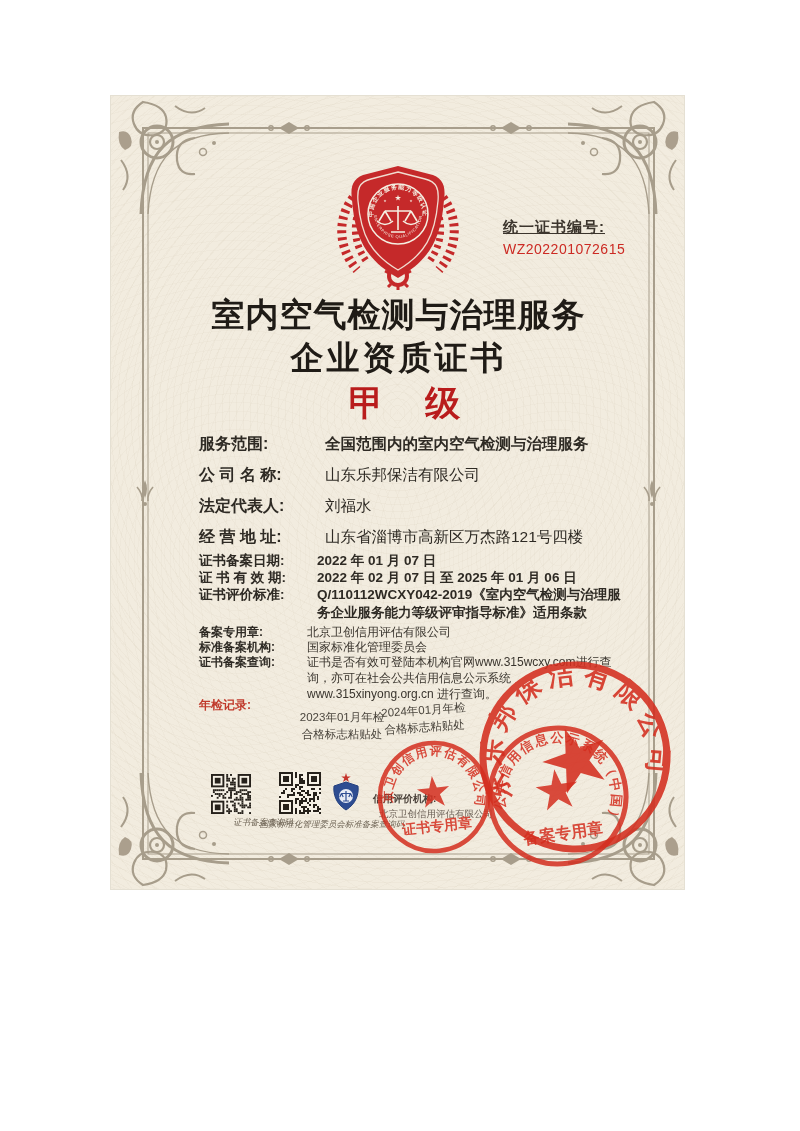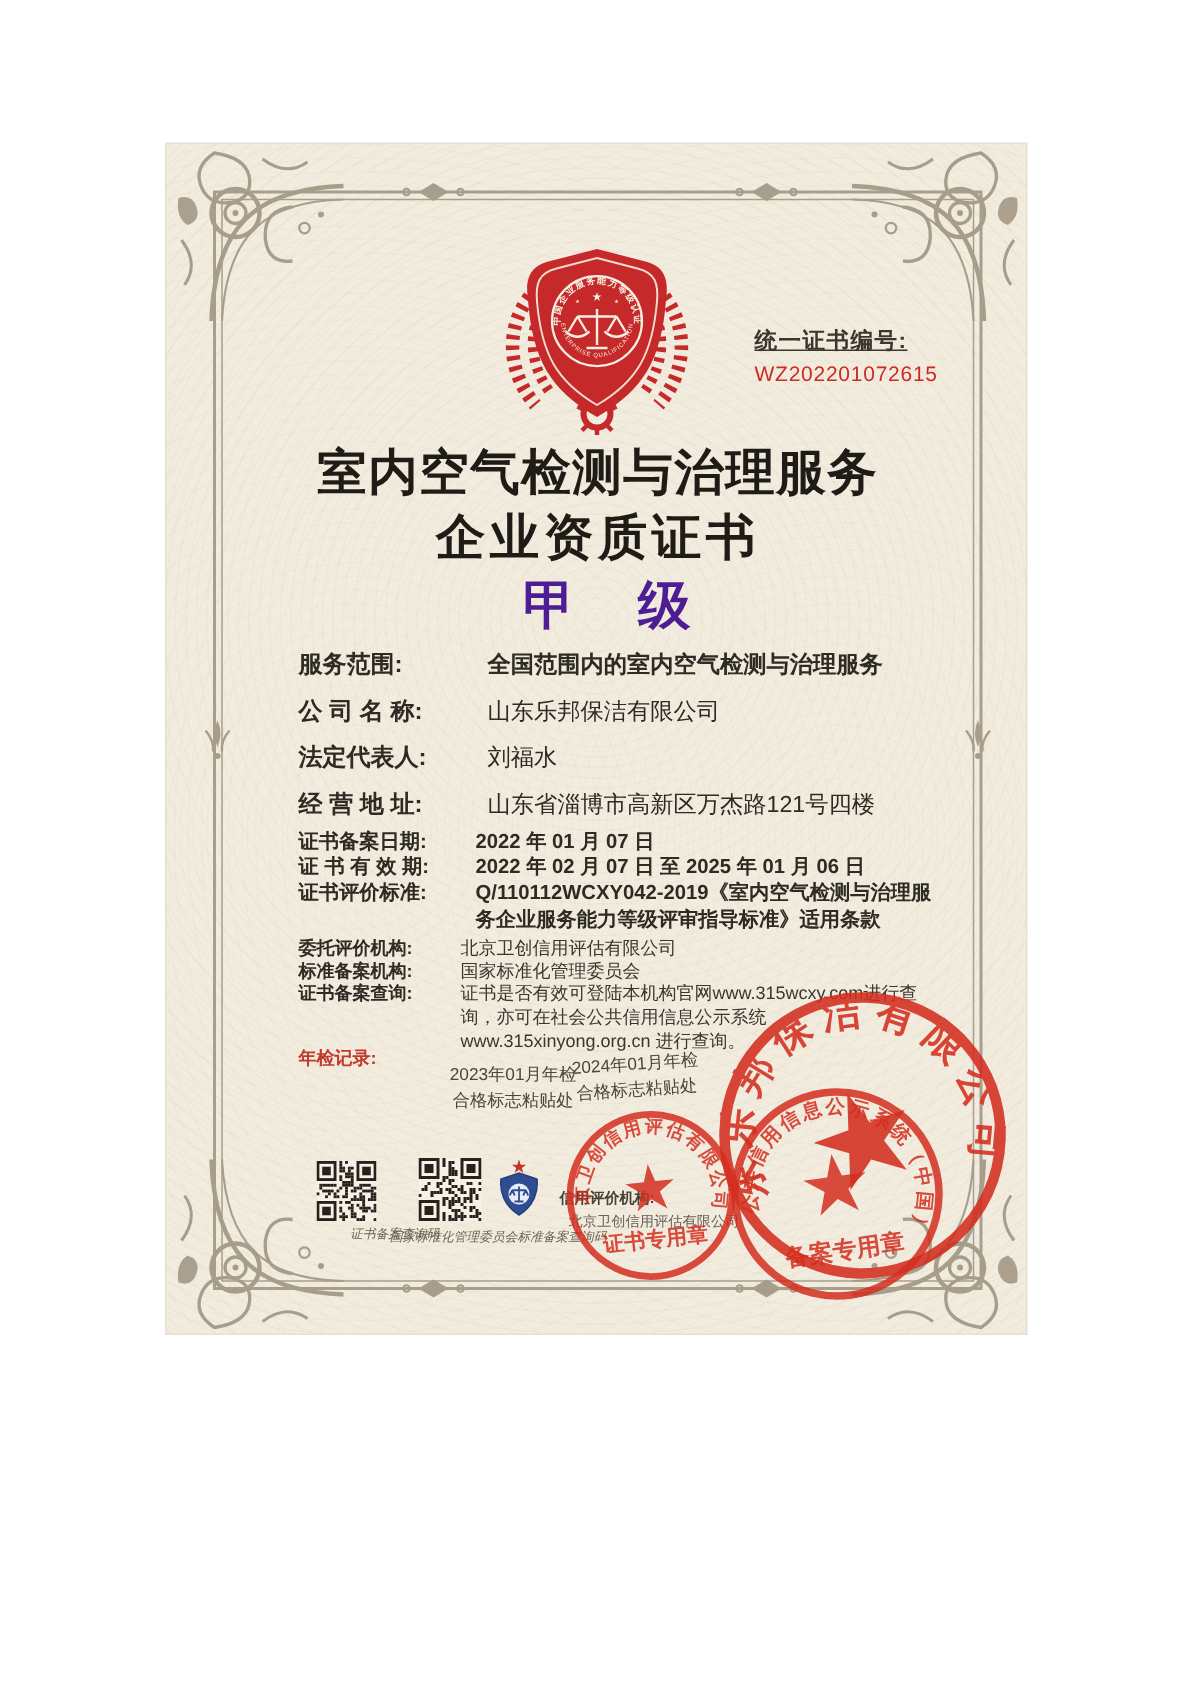--- a/index.html
+++ b/index.html
@@ -20,21 +20,21 @@
 
   .certno { position:absolute; left:392px; top:122px; width:170px; }
   .certno .lbl { font-size:15px; font-weight:bold; color:#3c352d; letter-spacing:1px;text-decoration:underline; }
   .certno .num { font-size:14px; color:#cc2a23; margin-top:4px; letter-spacing:.5px; }
 
   .title1 { position:absolute; left:0; top:197px; width:575px; text-align:center;
             font-size:33px; font-weight:900; color:#1f1b16; letter-spacing:1px; }
   .title2 { position:absolute; left:0; top:240px; width:575px; text-align:center;
             font-size:33px; font-weight:900; color:#1f1b16; letter-spacing:3px; }
   .grade  { position:absolute; left:14px; top:284px; width:575px; text-align:center;
-            font-size:35px; font-weight:bold; color:#4c1d95; letter-spacing:16px; }
+            font-size:35px; font-weight:bold; color:#b91c1c; letter-spacing:16px; }
   .frow { position:absolute; display:flex; align-items:flex-start; color:#2e2a24;gap:24px; }
   .frow .fl { font-weight:bold; white-space:nowrap; flex:0 0 auto; }
   .frow .fv { flex:1 1 auto; }
   .f-big  { font-size:16px; line-height:1.2; } .f-big .fl { width:102px; } .f-big .fv { font-size:15.5px; padding-top:1px; }
   .f-med  { font-size:13.5px; line-height:1.3; } .f-med .fl { width:94px; } .f-med .fv { font-weight:bold; }
   .f-sml  { font-size:12px; line-height:1.35; } .f-sml .fl { width:84px; } .f-sml .fv { font-weight:normal; color:#3a352e; }
 
   .annual-label { position:absolute; left:88px; top:601px; font-size:12px; color:#c0392b; font-weight:bold; }
   .slot { position:absolute; font-size:11.5px; color:#4a453d; text-align:center; line-height:1.5; white-space:pre-line; }
   .slot1 { left:176px; top:613px; width:110px; }
@@ -176,21 +176,21 @@
     </div>
     <div class="frow f-med" style="left:88px; top:473px; width:430px">
       <span class="fl">证 书 有 效 期:</span>
       <span class="fv">2022 年 02 月 07 日 至 2025 年 01 月 06 日</span>
     </div>
     <div class="frow f-med" style="left:88px; top:490px; width:426px">
       <span class="fl">证书评价标准:</span>
       <span class="fv">Q/110112WCXY042-2019《室内空气检测与治理服务企业服务能力等级评审指导标准》适用条款</span>
     </div>
     <div class="frow f-sml" style="left:88px; top:528px; width:430px">
-      <span class="fl">委托评价机构:</span>
+      <span class="fl">备案专用章:</span>
       <span class="fv">北京卫创信用评估有限公司</span>
     </div>
     <div class="frow f-sml" style="left:88px; top:543px; width:430px">
       <span class="fl">标准备案机构:</span>
       <span class="fv">国家标准化管理委员会</span>
     </div>
     <div class="frow f-sml" style="left:88px; top:558px; width:436px">
       <span class="fl">证书备案查询:</span>
       <span class="fv">证书是否有效可登陆本机构官网www.315wcxy.com进行查询，亦可在社会公共信用信息公示系统www.315xinyong.org.cn 进行查询。</span>
     </div>

